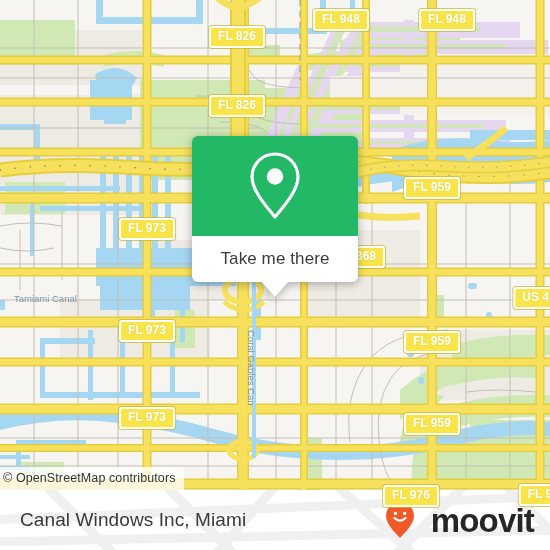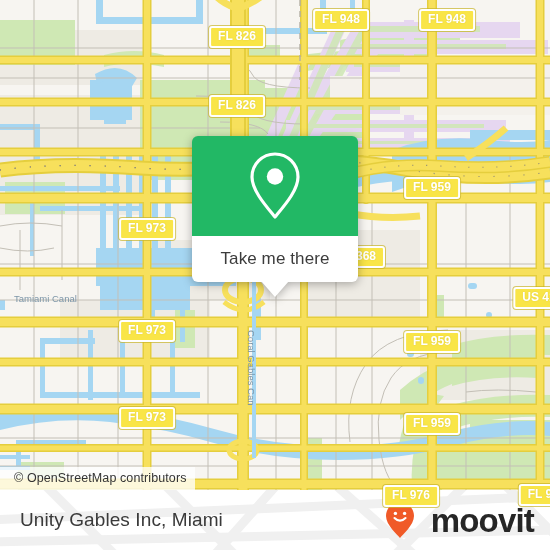--- a/index.html
+++ b/index.html
@@ -29,21 +29,21 @@
     overflow: hidden;
     background: #f2efe9;
   }
   .map svg { display: block; }
 
   
   .attribution {
     position: absolute;
     left: 0;
     bottom: 0;
-    padding: 4px 8px 5px 14px;
+    padding: 4px 8px 5px 3px;
     background: rgba(255,255,255,0.78);
     font-size: 12.5px;
     color: #333333;
     letter-spacing: 0.1px;
     white-space: nowrap;
     z-index: 30;
   }
 
   
   .popup {
@@ -454,21 +454,21 @@
         <path d="M40 -10 L 120 70"></path>
         <path d="M150 -20 L 240 70"></path>
         <path d="M290 -20 L 210 70"></path>
         <path d="M330 -10 L 420 70"></path>
         <path d="M470 -10 L 390 70"></path>
         <path d="M500 -10 L 560 50"></path>
         <path d="M-10 30 L 560 6"></path>
         <path d="M-10 52 L 560 40"></path>
       </g>
     </svg>
-    <div class="footer-title">Unity Gables Inc, Miami</div>
+    <div class="footer-title">Canal Windows Inc, Miami</div>
     <div class="footer-logo">
       <svg width="30" height="38" viewBox="0 0 30 38">
         <path d="M15 1 C7.3 1 1 7.3 1 15 C1 24 12 33 15 37 C18 33 29 24 29 15 C29 7.3 22.7 1 15 1 Z" fill="#f05a28"></path>
         <circle cx="10.4" cy="12.4" r="1.7" fill="#ffffff"></circle>
         <circle cx="19.6" cy="12.4" r="1.7" fill="#ffffff"></circle>
         <path d="M9.5 17 q5.5 5.4 11 0" fill="none" stroke="#ffffff" stroke-width="2.1" stroke-linecap="round"></path>
       </svg>
       <span class="logo-word">moovit</span>
     </div>
   </div>

